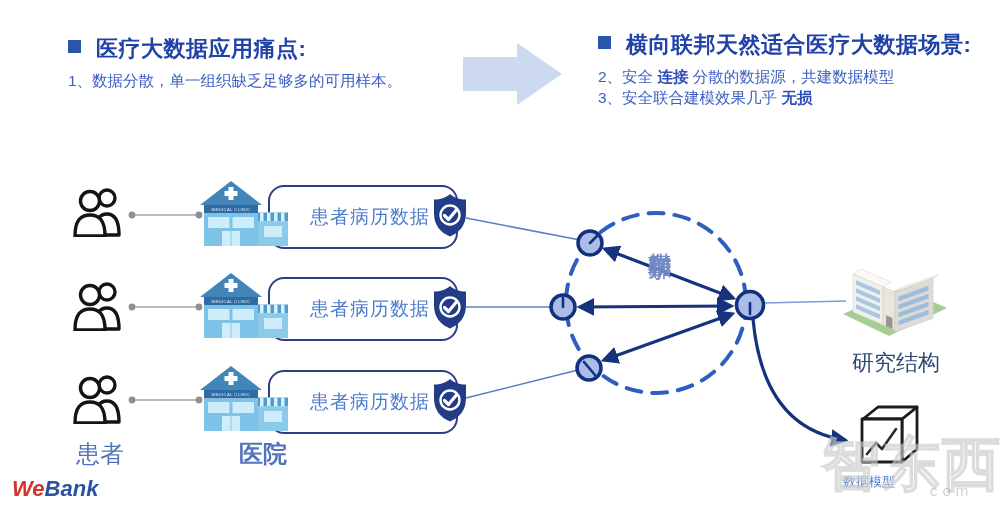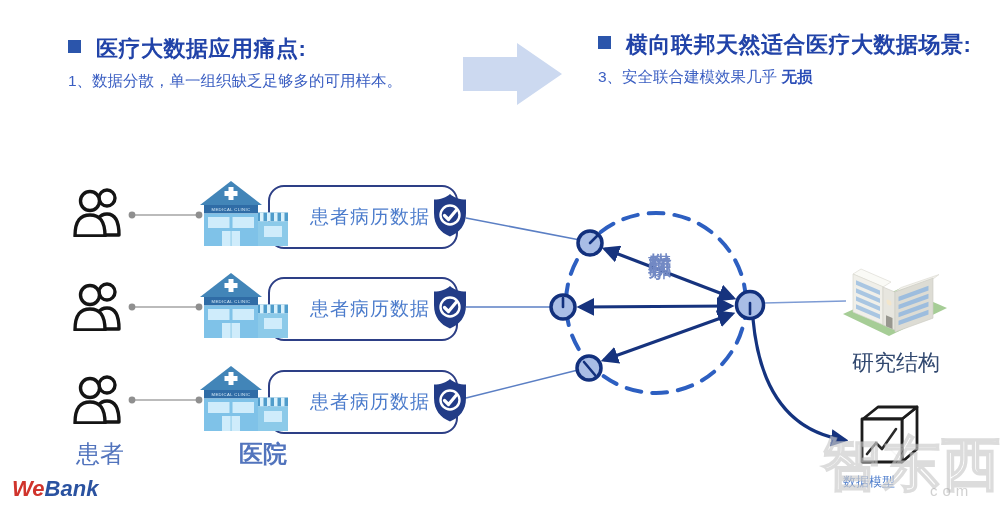--- a/index.html
+++ b/index.html
@@ -57,20 +57,21 @@
       <div class="pt">1、数据分散，单一组织缺乏足够多的可用样本。</div>
     </div>
   </div>
 
   <div class="panel" id="panel-right">
     <div class="panel-title">
       <span class="bullet"></span>
       <span>横向联邦天然适合医疗大数据场景:</span>
     </div>
     <div class="panel-points">
+      <div class="pt"><span>2、安全 </span><b>连接</b><span> 分散的数据源，共建数据模型</span></div>
       <div class="pt"><span>3、安全联合建模效果几乎 </span><b>无损</b><span></span></div>
     </div>
   </div>
 
   <svg id="overlay" width="1000" height="505" viewBox="0 0 1000 505">
     <defs>
       <marker id="ah" viewBox="0 0 10 10" refX="8" refY="5" markerWidth="5.5" markerHeight="5.5" orient="auto-start-reverse">
         <path d="M0,0 L10,5 L0,10 z" fill="#16337e"></path>
       </marker>
     </defs>

